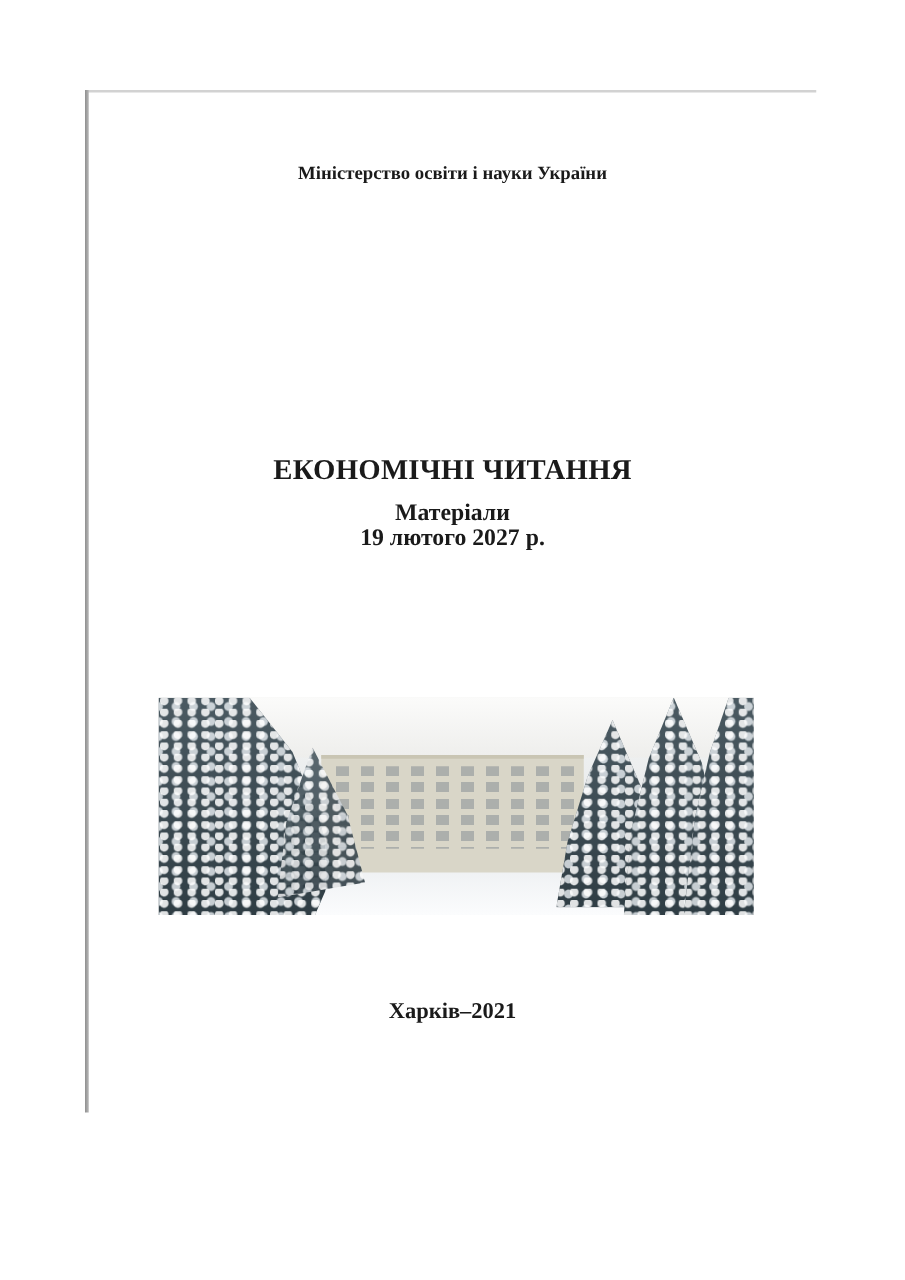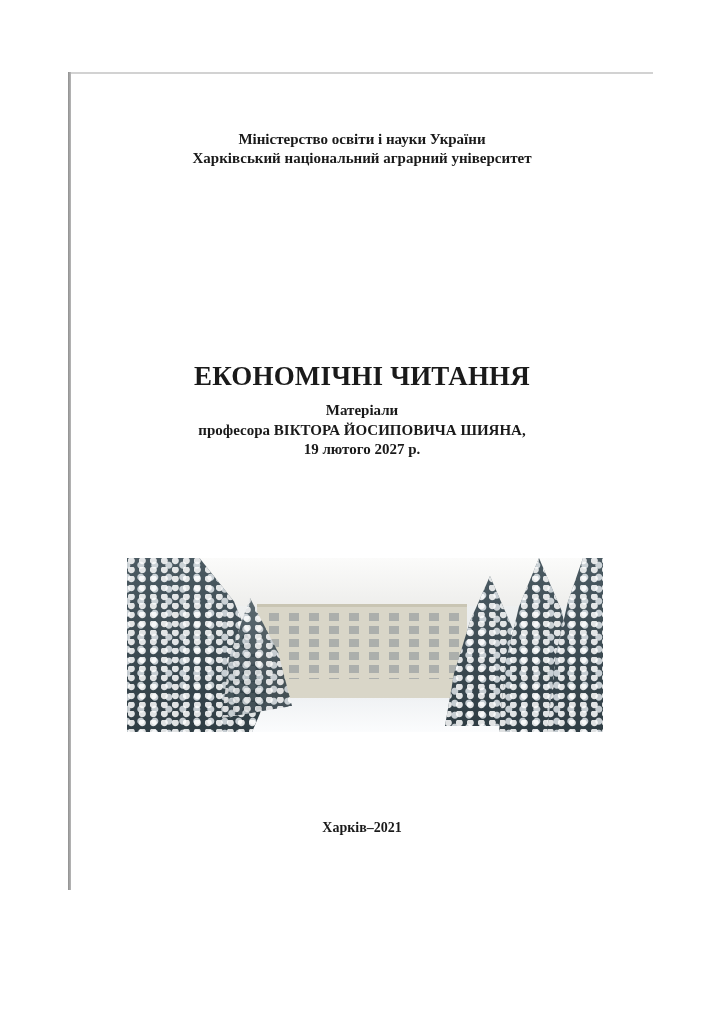--- a/index.html
+++ b/index.html
@@ -38,32 +38,32 @@
       text-align: center;
       font-weight: bold;
     }
     .header-block {
       top: 130px;
       font-size: 15px;
       line-height: 19px;
     }
     .title {
       top: 362px;
-      font-size: 27px;
+      font-size: 23px;
       letter-spacing: 0.2px;
       line-height: 28px;
     }
     .subtitle-block {
       top: 401px;
-      font-size: 15px;
+      font-size: 19px;
       line-height: 19.5px;
     }
     .city-year {
-      top: 819px;
-      font-size: 14px;
+      top: 799px;
+      font-size: 18px;
       line-height: 18px;
     }
     .line { display: block; }
 
     
     .photo {
       position: absolute;
       left: 127px;
       top: 558px;
       width: 476px;
@@ -151,28 +151,26 @@
   </style>
 </head>
 <body>
 
 <div>
   <div class="page-border-top"></div>
   <div class="page-border-left"></div>
 
   <div class="text-block header-block">
     <span class="line">Міністерство освіти і науки України</span>
-    <span class="line">Харківський національний аграрний університет</span>
   </div>
 
   <div class="text-block title">ЕКОНОМІЧНІ ЧИТАННЯ</div>
 
   <div class="text-block subtitle-block">
     <span class="line">Матеріали</span>
-    <span class="line">професора ВІКТОРА ЙОСИПОВИЧА ШИЯНА,</span>
     <span class="line">19 лютого 2027 р.</span>
   </div>
 
   <div class="photo" aria-label="University building in winter framed by snow-covered blue spruce trees">
     <div class="sky"></div>
     <div class="building">
       <div class="windows"></div>
       <div class="rows"></div>
       <div class="canopy"></div>
       <div class="entrance"></div>

